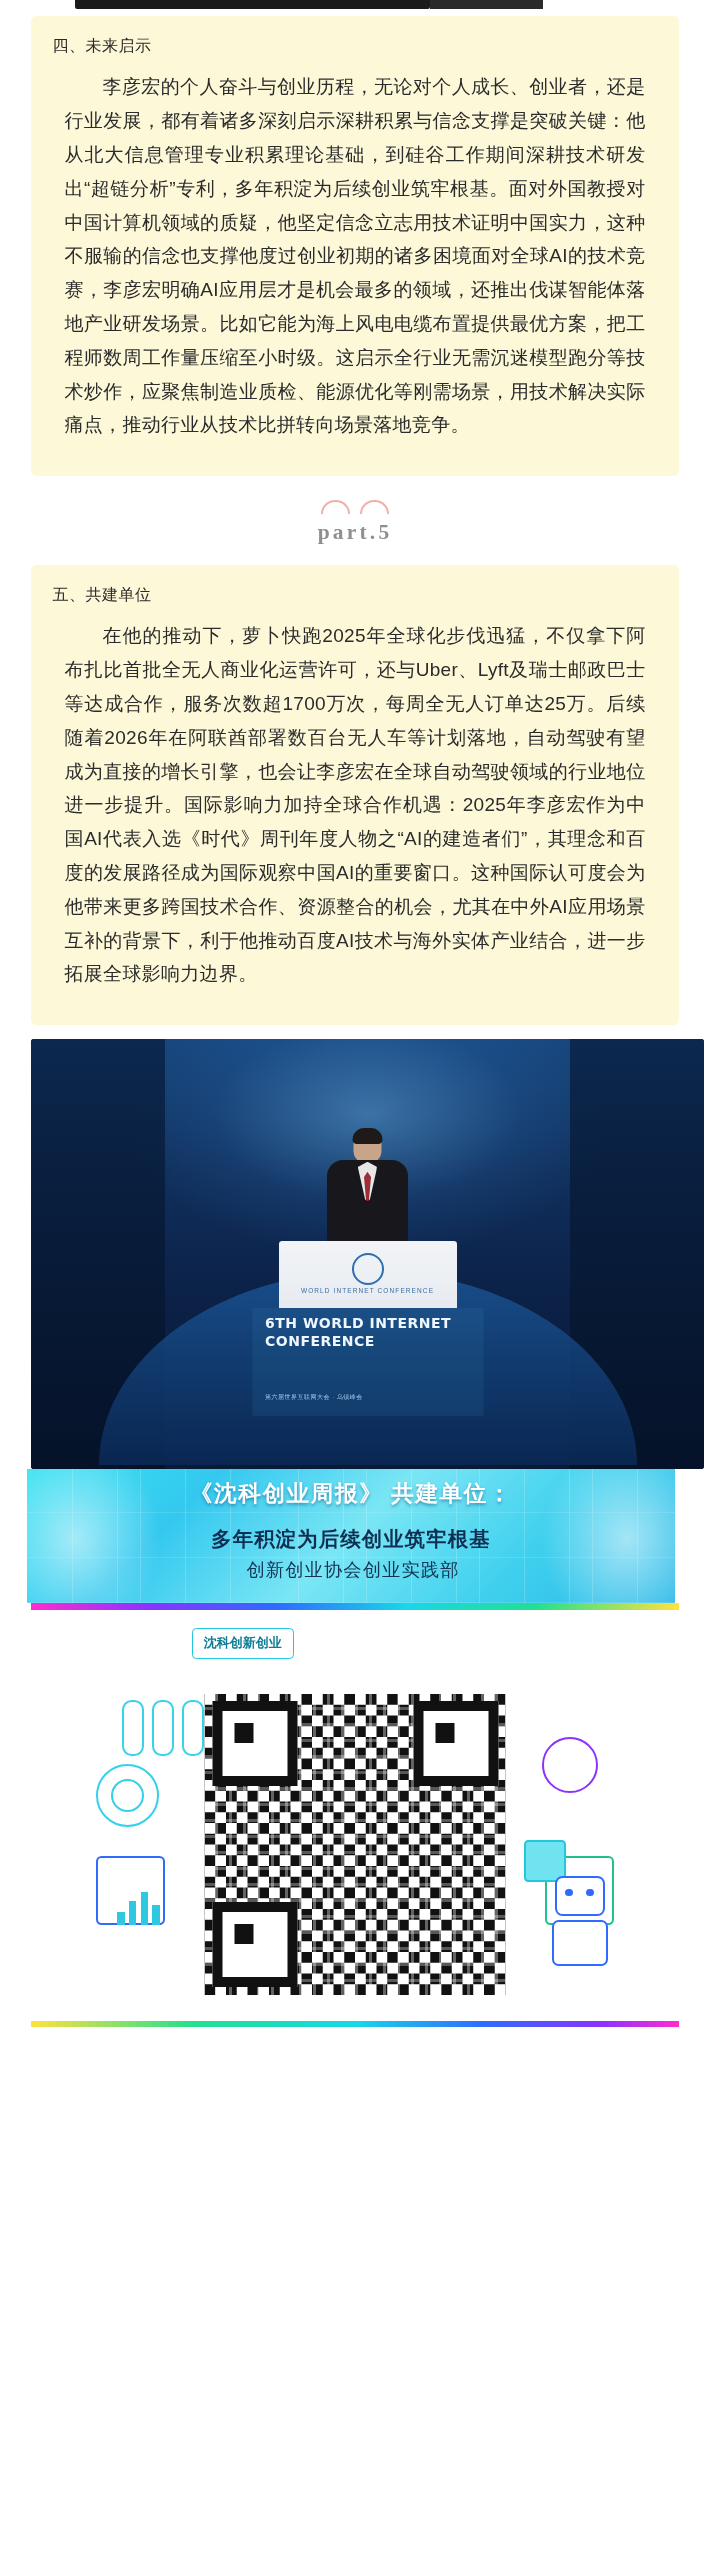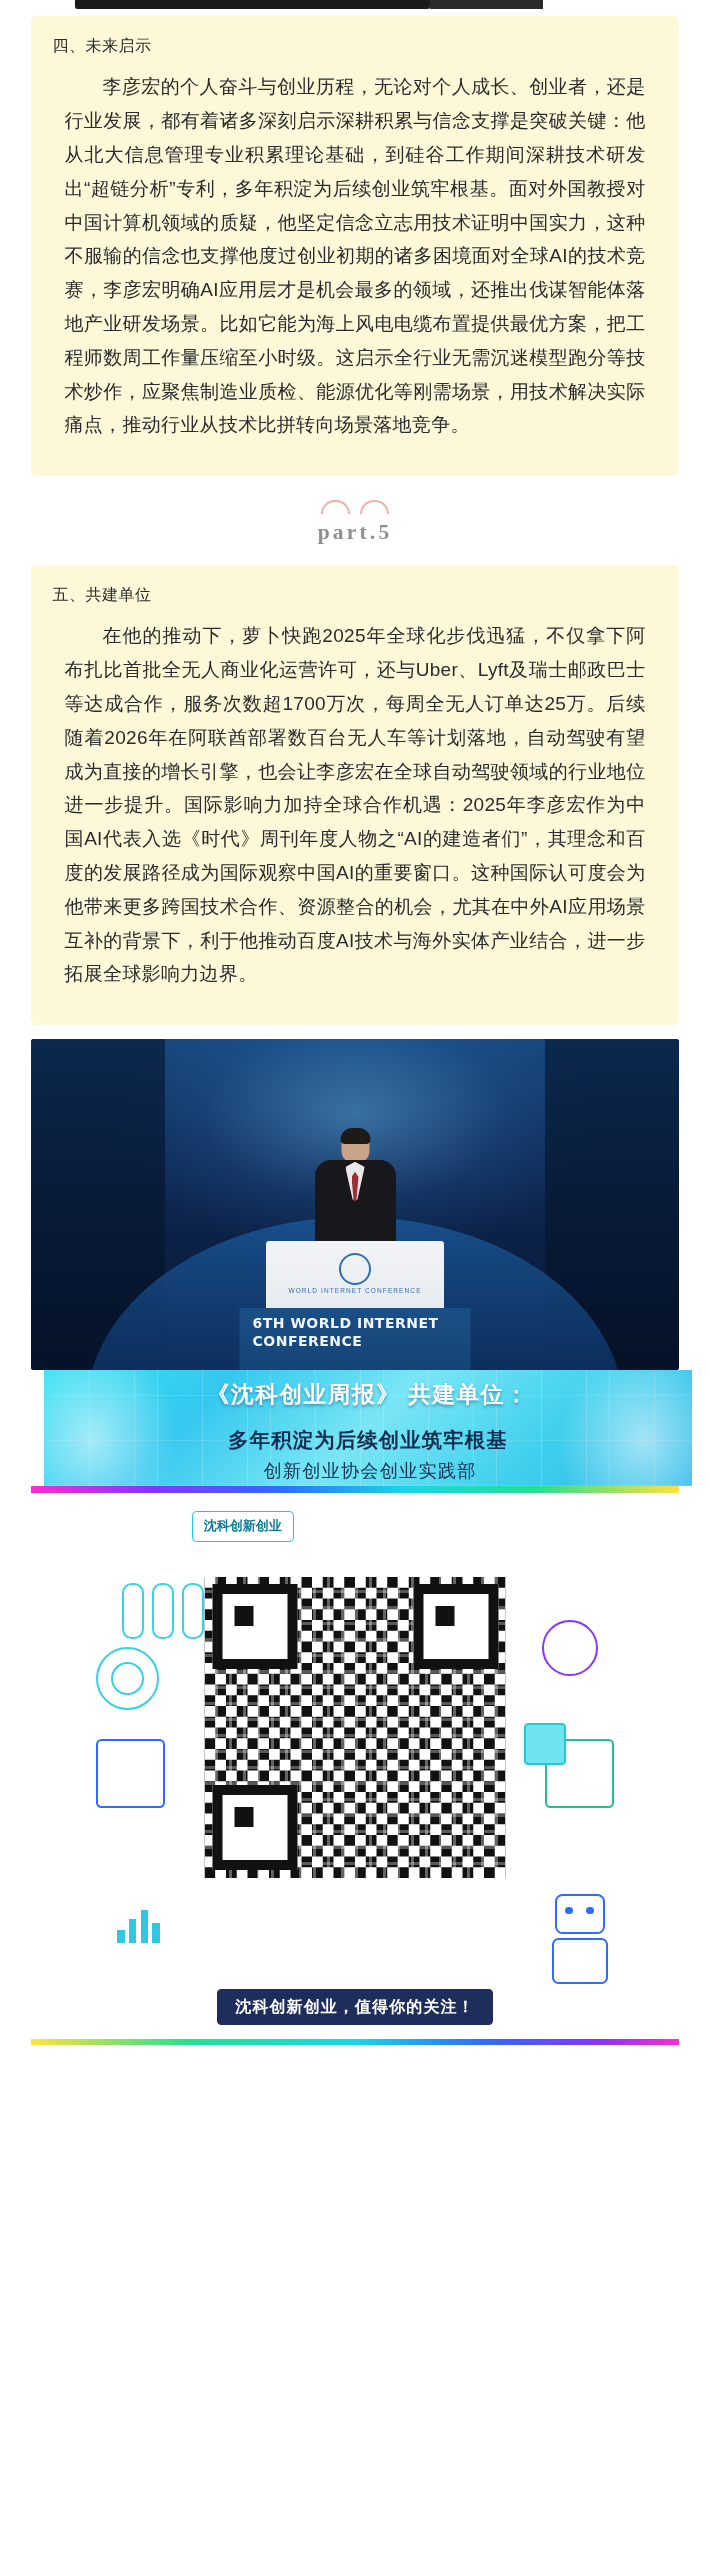--- a/index.html
+++ b/index.html
@@ -97,25 +97,26 @@
     letter-spacing: 3.2px;
     color: #8f8f8f;
     font-weight: bold;
     font-family: Liberation Serif, serif;
   }
 
   
   .photo-wrap {
     margin: 14px 31px 0 31px;
     width: 648px;
-    height: 331px;
+    height: 430px;
     border-radius: 3.2px;
     overflow: hidden;
     position: relative;
     background: #0a1c3a;
+    padding-left: 25px;
   }
   .photo-bg2 {
     position: absolute;
     inset: 0;
     background: linear-gradient(180deg, #17467d 0%, #10305d 30%, #0c2147 60%, #081a36 100%);
   }
   .photo-glow {
     position: absolute;
     left: 50%;
     top: -65px;
@@ -255,23 +256,23 @@
     position: absolute;
     left: 13px;
     bottom: 14px;
     color: #9fc6ef;
     font-size: 6px;
     letter-spacing: 0.5px;
   }
 
   
   .banner {
-    margin: 0 44px;
+    margin: 0 27px;
     width: 648px;
-    height: 116px;
+    height: 134px;
     position: relative;
     overflow: hidden;
     background: linear-gradient(135deg, #39e2f2 0%, #34c8ef 25%, #7ae6f5 50%, #3fd0ee 75%, #2bb8e8 100%);
   }
   .banner .grid {
     position: absolute;
     inset: 0;
     background-image:
       repeating-linear-gradient(90deg, rgba(255,255,255,0.18) 0 0.5px, rgba(255,255,255,0) 0.5px 22.6px),
       repeating-linear-gradient(0deg, rgba(255,255,255,0.12) 0 0.5px, rgba(255,255,255,0) 0.5px 22.6px);
@@ -313,21 +314,21 @@
     text-align: center;
     font-size: 18.3px;
     color: #123455;
     letter-spacing: 1.1px;
   }
 
   
   .poster {
     margin: 0 31px 0 31px;
     width: 648px;
-    height: 559px;
+    height: 424px;
     position: relative;
     background: #ffffff;
     overflow: hidden;
   }
   .poster .stripe-top {
     position: absolute;
     left: 0; top: 0;
     width: 100%;
     height: 7.5px;
     background: linear-gradient(90deg, #ff2bd1 0%, #8a33ff 18%, #2f6bff 38%, #18d7e8 58%, #22e08f 78%, #ffe23d 100%);
@@ -593,18 +594,17 @@
       <div class="qr-eye tl"></div>
       <div class="qr-eye tr"></div>
       <div class="qr-eye bl"></div>
     </div>
 
     <div class="robot">
       <div class="r-head"></div>
       <div class="r-body"></div>
     </div>
 
-    <div class="poster-footer">沈科创新创业，值得你的关注！</div>
     <div class="stripe-bottom"></div>
   </div>
 
 </div>
 
 
 </body></html>

